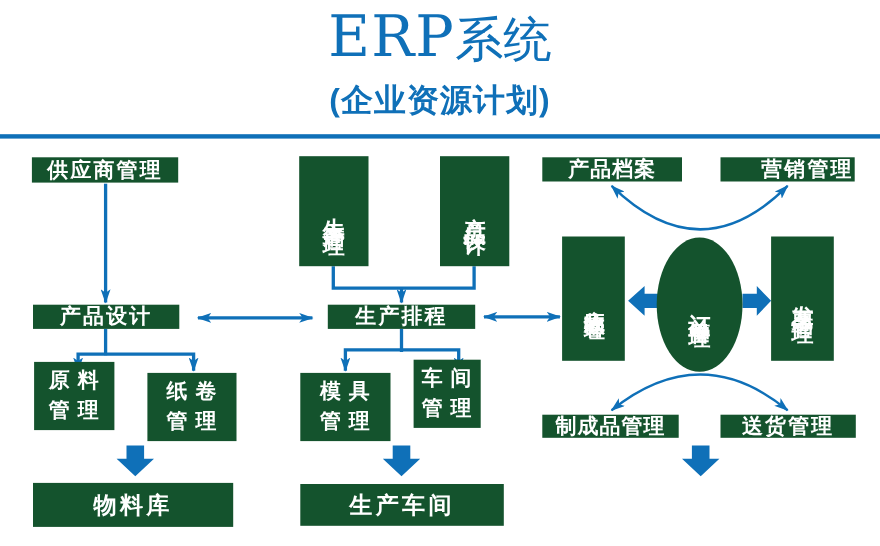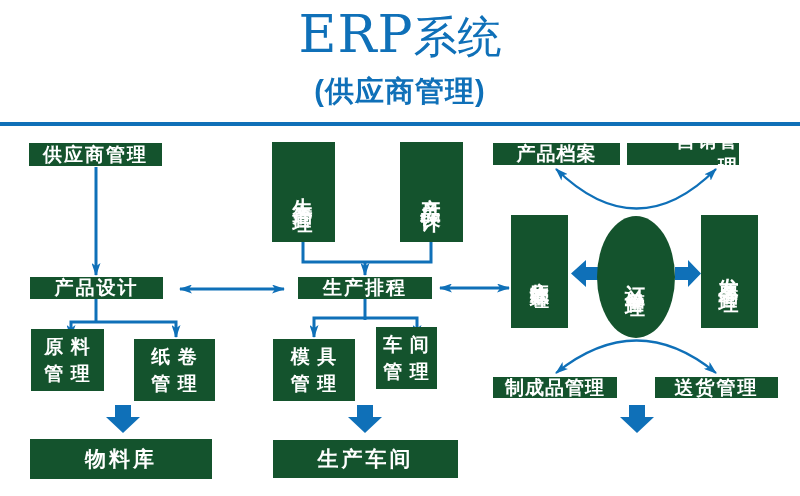--- a/index.html
+++ b/index.html
@@ -32,21 +32,21 @@
   svg{position:absolute;top:0;left:0;}
 </style>
 </head>
 <body>
 
 <div id="stage">
 
   <div id="title-row">
     <span id="title-latin">ERP</span><span id="title-cjk">系统</span>
   </div>
-  <div id="subtitle-row">(供应商管理)</div>
+  <div id="subtitle-row">(企业资源计划)</div>
   <div id="divider"></div>
 
   <svg width="800" height="496" viewBox="0 0 800 496">
     <defs>
       <marker id="ah" viewBox="0 0 13 9" refX="12" refY="4.5" markerWidth="13" markerHeight="9" markerUnits="userSpaceOnUse" orient="auto-start-reverse">
         <path d="M0,0 L13,4.5 L0,9 L3.2,4.5 Z" fill="#0f70b8"></path>
       </marker>
     </defs>
     <g fill="none" stroke="#0f70b8" stroke-width="3">
 
@@ -90,20 +90,20 @@
   <div class="node vert" style="left:272px;top:142px;width:63px;height:100px;">生产管理</div>
   <div class="node vert" style="left:400px;top:142px;width:63px;height:100px;">产品设计</div>
   <div class="node single" style="left:298px;top:277px;width:134px;height:22px;">生产排程</div>
   <div class="node twoline" style="left:273px;top:339px;width:82px;height:62px;">模 具
 管 理</div>
   <div class="node twoline" style="left:376px;top:327px;width:61px;height:62px;">车 间
 管 理</div>
   <div class="node wide" style="left:273px;top:440px;width:185px;height:38px;">生产车间</div>
 
   <div class="node single" style="left:493px;top:143px;width:127px;height:22px;letter-spacing:1px;">产品档案</div>
-  <div class="node single" style="left:627px;top:143px;width:112px;height:22px;padding-left:36px;">营销管理</div>
+  <div class="node single" style="left:655px;top:143px;width:122px;height:22px;padding-left:36px;">营销管理</div>
   <div class="node vert vert5" style="left:511px;top:215px;width:57px;height:113px;">应收款管理</div>
   <div class="node vert ellipse" style="left:597px;top:216px;width:78px;height:122px;letter-spacing:4px;">订单管理</div>
   <div class="node vert" style="left:701px;top:215px;width:57px;height:113px;">发票管理</div>
   <div class="node single" style="left:493px;top:377px;width:124px;height:21px;letter-spacing:1px;">制成品管理</div>
   <div class="node single" style="left:655px;top:377px;width:123px;height:21px;">送货管理</div>
 
 </div>
 
 </body></html>

